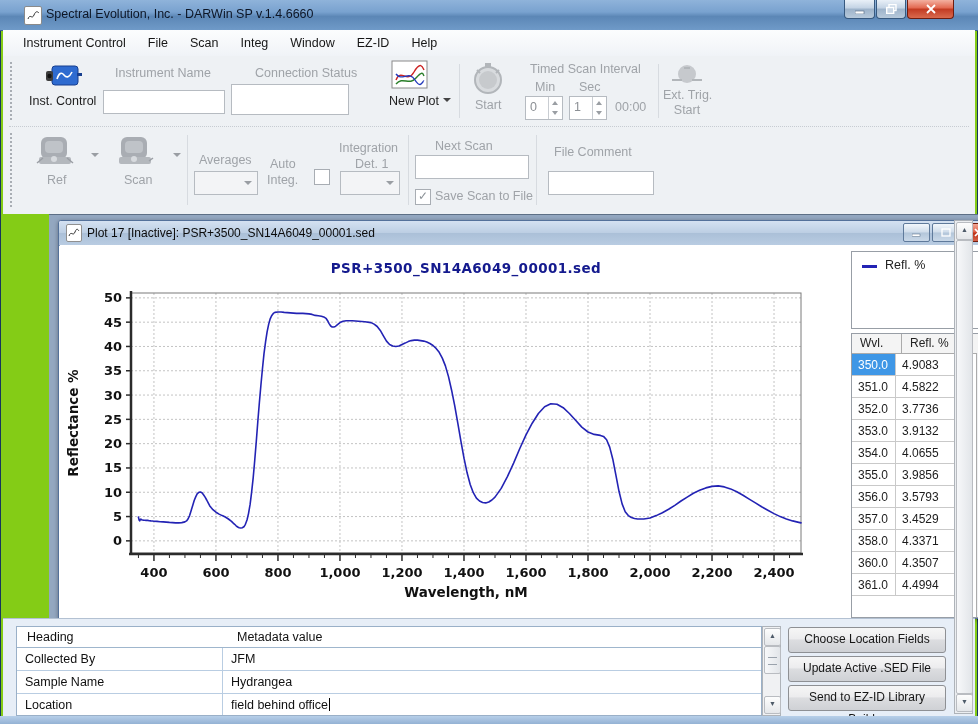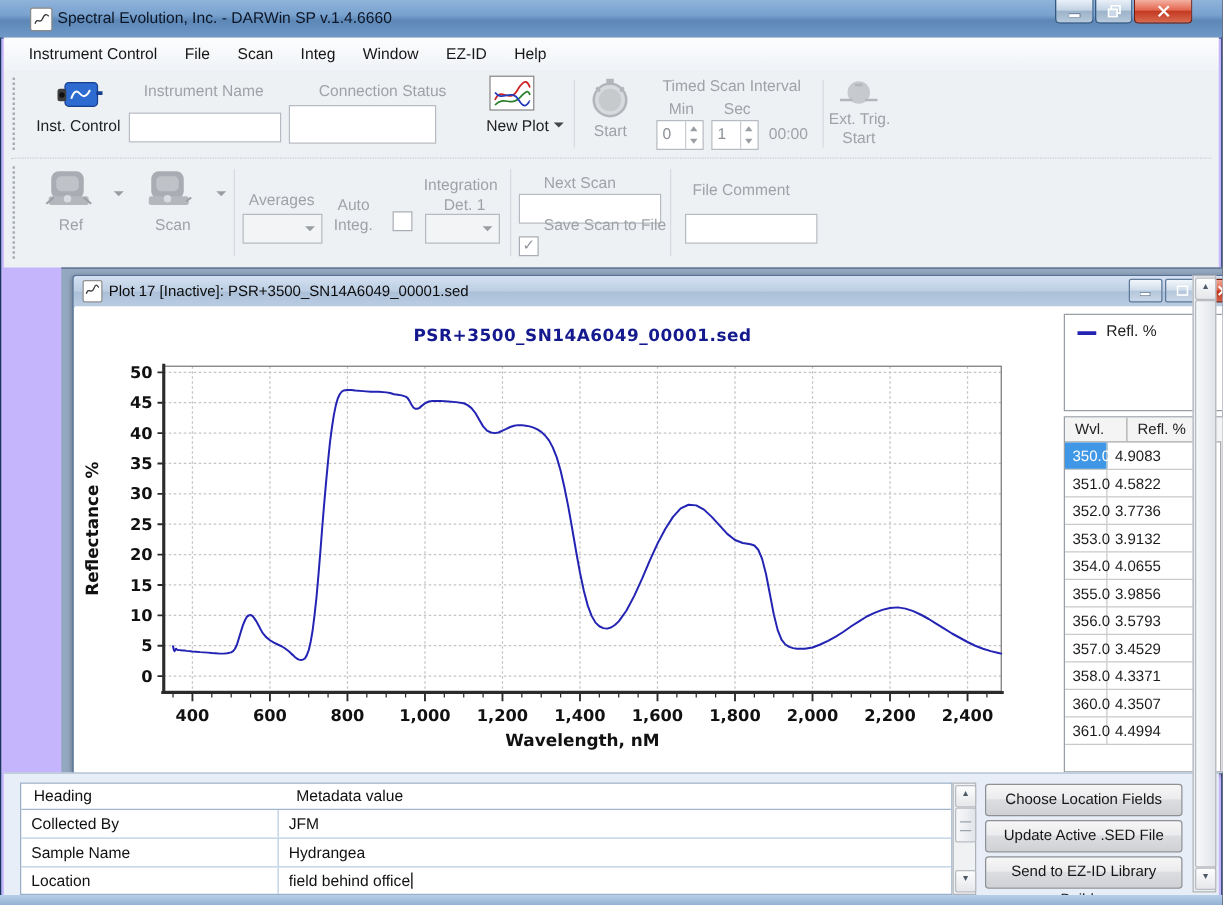--- a/index.html
+++ b/index.html
@@ -1,17 +1,17 @@
 <!DOCTYPE html>
 <html><head>
 <meta charset="utf-8">
 <style>
   html,body{margin:0;padding:0;background:#444;}
   #app{position:relative;width:978px;height:724px;overflow:hidden;
-       font-family:"Liberation Sans",sans-serif;background:#c4b5fd;
+       font-family:"Liberation Sans",sans-serif;background:#84cc16;
        box-shadow:inset 0 0 0 1px #17365c;}
   
   .titlebar{position:absolute;left:0;top:0;width:978px;height:30px;
     background:linear-gradient(180deg,#8fb3da 0%,#79a2cf 40%,#5c87b6 55%,#6f9ac8 100%);
     border-bottom:1px solid #3c618f;}
   .titlebar .apptitle{position:absolute;left:46px;top:7px;font-size:12.5px;color:#0d1626;}
   .doc-icon{position:absolute;left:24px;top:6px;width:16px;height:17px;background:#fff;
     border:1px solid #8a8a8a;border-radius:2px;}
   .doc-icon svg{position:absolute;left:0;top:2px;}
   .capgroup{position:absolute;right:24px;top:0;display:flex;}
@@ -65,21 +65,21 @@
   .legendbox{position:absolute;left:791px;top:6px;width:143px;height:76px;background:#fff;border:1px solid #989ea6;}
   .legendbox .sw{position:absolute;left:10px;top:13px;width:15px;height:3px;}
   .legendbox .lt{position:absolute;left:33px;top:6px;font-size:12.5px;color:#222;}
   .dgrid{position:absolute;left:791px;top:88px;width:143px;height:283px;background:#fff;border:1px solid #989ea6;overflow:hidden;}
   .dg-head{display:flex;height:19px;background:#f4f4f4;border-bottom:1px solid #ababab;font-size:12px;color:#222;}
   .dg-head div{padding:2px 12px 0 8px;box-sizing:border-box;}
   .dg-head .c1{width:50px;border-right:1px solid #ababab;}
   .dg-head .c2{width:73px;}
   .dg-row{display:flex;height:22px;font-size:12px;color:#1c1c1c;}
   .dg-row div{box-sizing:border-box;padding:4px 0 0 6px;border-right:1px solid #c9c9c9;border-bottom:1px solid #c9c9c9;}
-  .dg-row .c1{width:34px;}
+  .dg-row .c1{width:44px;}
   .dg-row .c2{width:73px;}
   .dg-row .sel{background:#3f97e6;color:#fff;}
   .dg-scroll{position:absolute;right:0;top:19px;bottom:0;width:18px;background:#f0f1f3;border-left:1px solid #ababab;}
   .sb-btn{position:absolute;left:1px;width:15px;height:16px;background:linear-gradient(#fdfdfd,#e5e7ea);
     border:1px solid #b9bcc1;border-radius:2px;text-align:center;line-height:14px;font-size:7px;color:#4d5a68;}
   .sb-thumb{position:absolute;left:1px;width:15px;background:linear-gradient(90deg,#f7f8fa,#e2e5e9);
     border:1px solid #b9bcc1;border-radius:2px;}
   .gripmarks{position:absolute;left:3px;top:50%;margin-top:-3px;width:9px;height:6px;
     border-top:1px solid #9aa2ac;border-bottom:1px solid #9aa2ac;}
   
@@ -259,21 +259,21 @@
       <div class="lbl" style="left:336px;top:14px;">Integration</div>
       <div class="lbl" style="left:352px;top:30px;">Det. 1</div>
       <div class="combo" style="left:337px;top:44px;width:58px;height:22px;">
           <span class="da"></span>
         </div>
       <div class="vsep" style="left:405px;"></div>
 
       <div class="lbl" style="left:432px;top:12px;">Next Scan</div>
       <div class="tb" style="left:412px;top:28px;width:112px;height:22px;"></div>
       <div class="chk" style="left:412px;top:62px;">✓</div>
-      <div class="lbl" style="left:432px;top:46px;">Save Scan to File</div>
+      <div class="lbl" style="left:432px;top:62px;">Save Scan to File</div>
       <div class="vsep" style="left:533px;"></div>
 
       <div class="lbl" style="left:551px;top:18px;">File Comment</div>
       <div class="tb" style="left:545px;top:44px;width:104px;height:22px;"></div>
     </div>
   </div>
 
   <div class="mdi">
     <div class="plotwin">
       <div class="ptitle">

